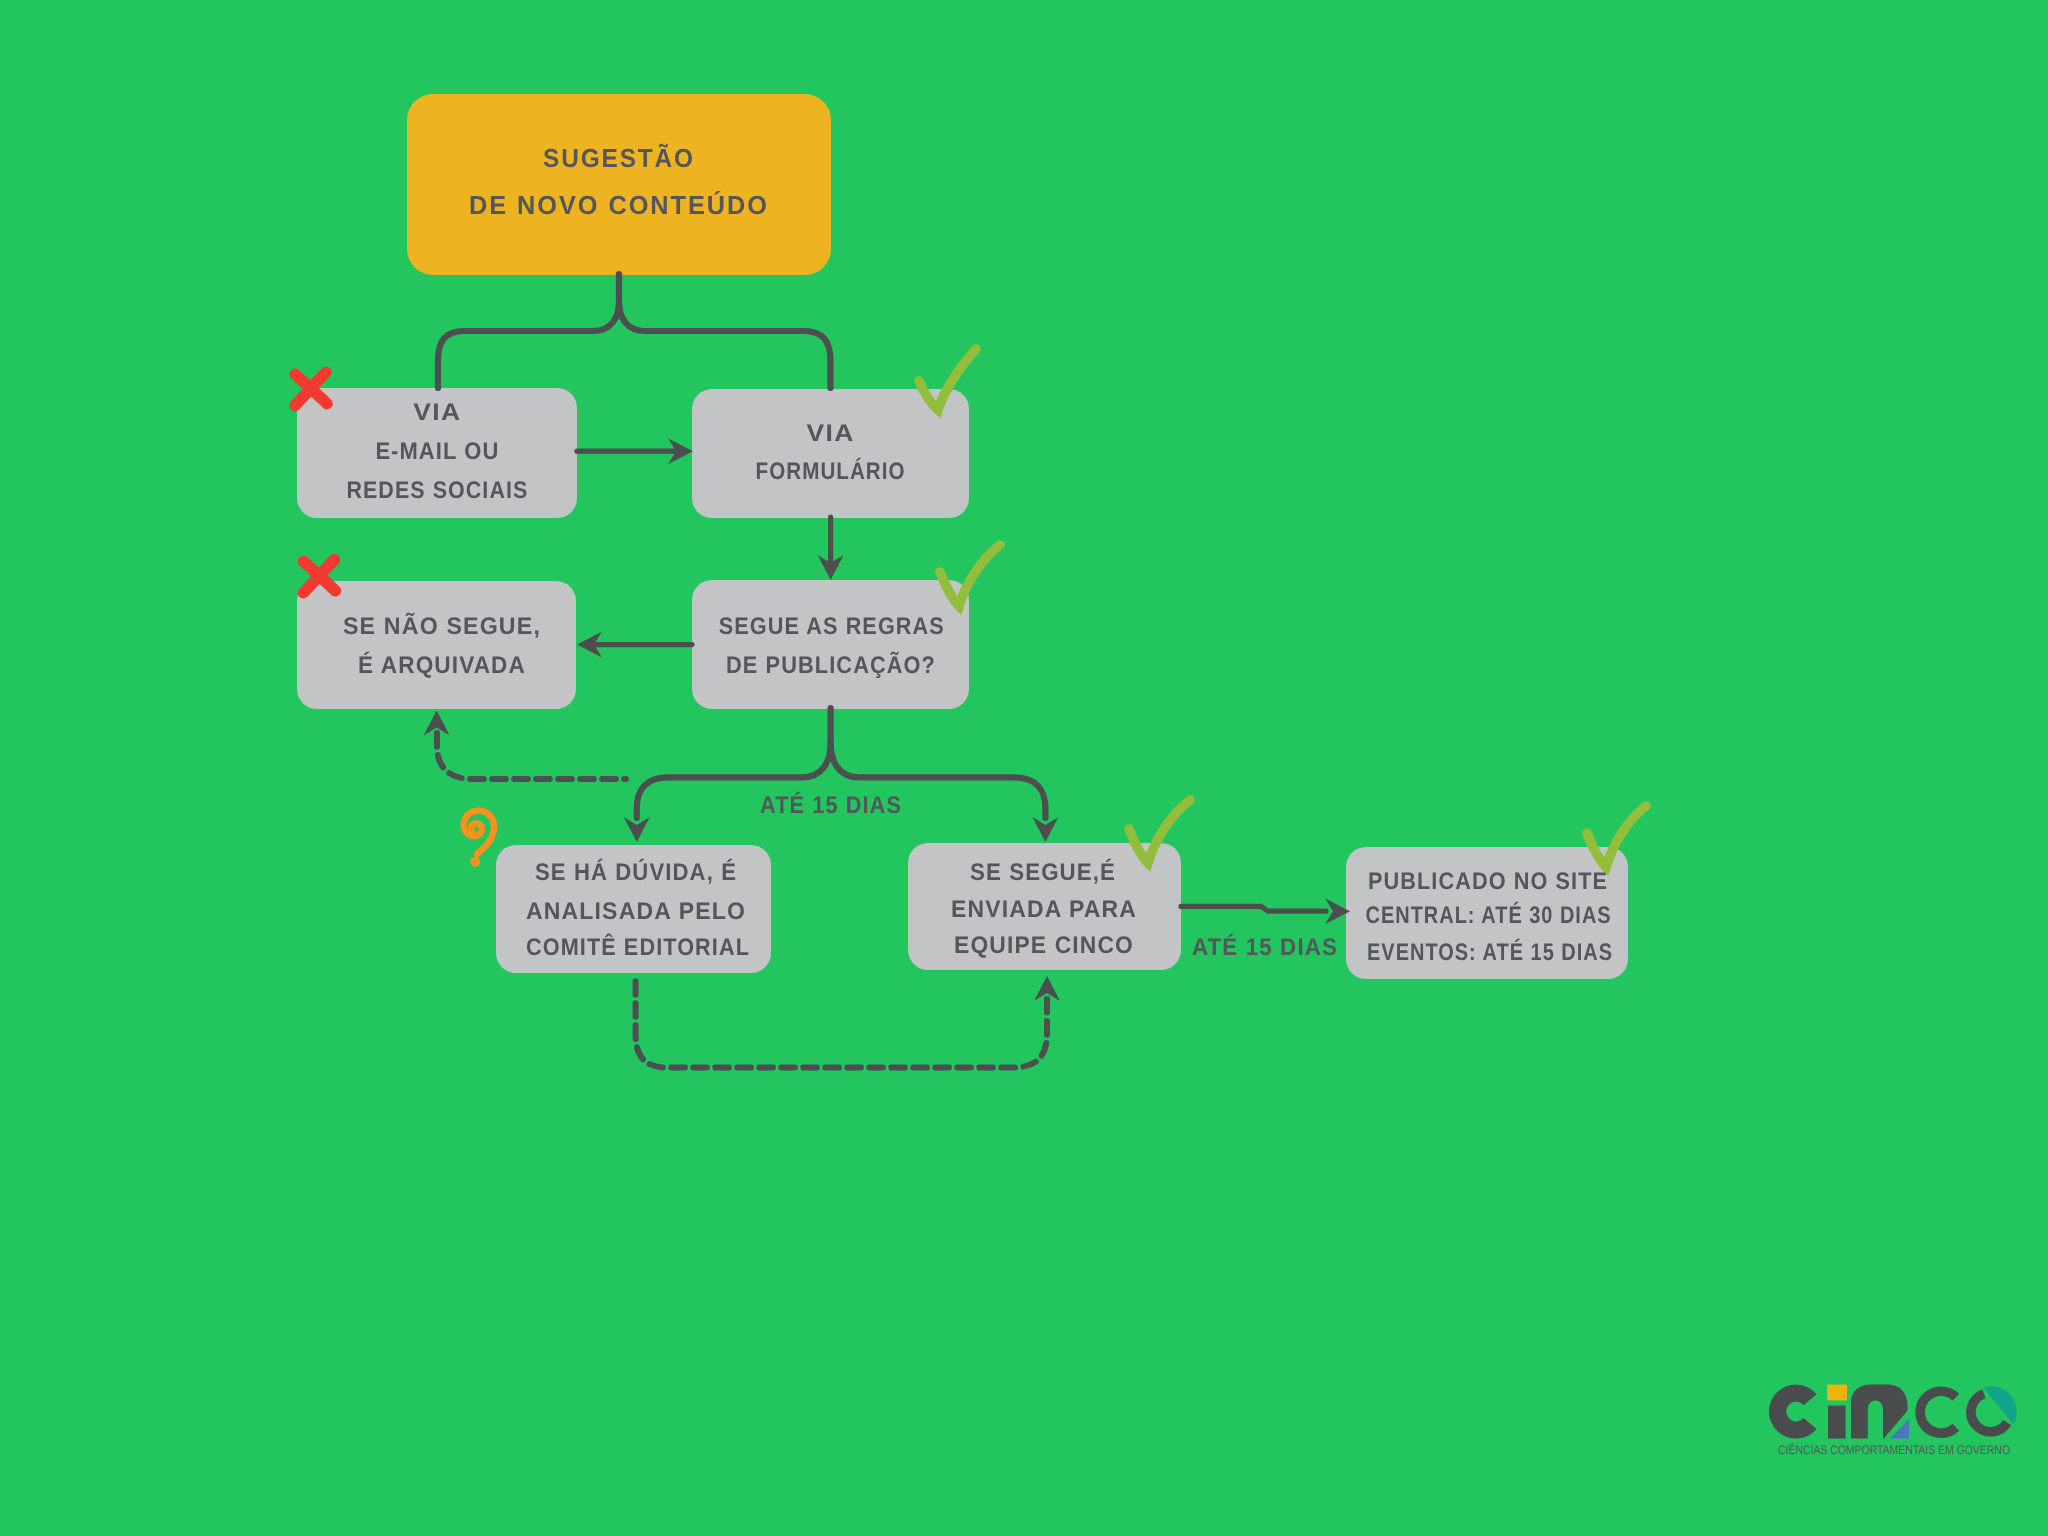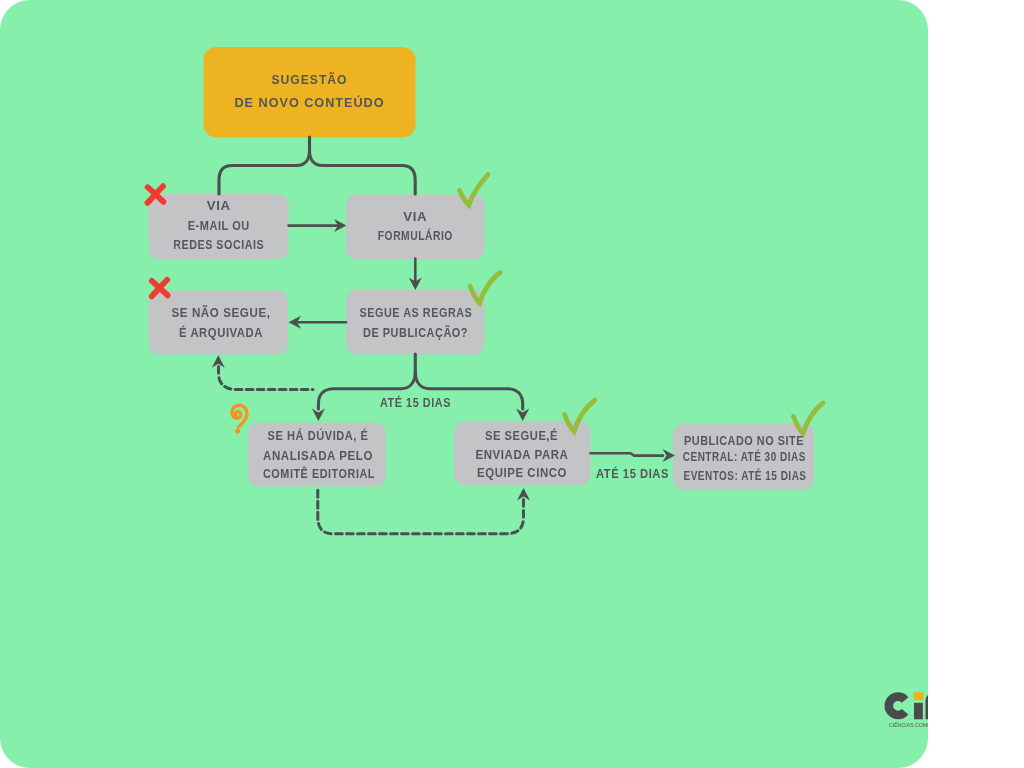--- a/index.html
+++ b/index.html
@@ -1,17 +1,17 @@
 <!DOCTYPE html>
 <html><head>
 <meta charset="utf-8">
 <style>
   html,body{margin:0;padding:0;background:#fff;}
-  #page{position:relative;width:928px;height:768px;background:#86efac;overflow:hidden;
-        font-family:"Liberation Sans", sans-serif;border-radius:30px;}
+  #page{position:relative;width:1024px;height:768px;background:#22c55e;overflow:hidden;
+        font-family:"Liberation Sans", sans-serif;}
   svg{position:absolute;left:0;top:0;}
   text{font-family:"Liberation Sans", sans-serif;fill:#54565a;}
 </style>
 </head>
 <body>
 <div id="page">
 <svg width="1024" height="768" viewBox="0 0 1024 768">
 
   <rect x="203.5" y="47" width="212" height="90.5" rx="13" fill="#edb321"></rect>
   <rect x="148.5" y="194" width="140" height="65" rx="10" fill="#c3c4c6"></rect>

